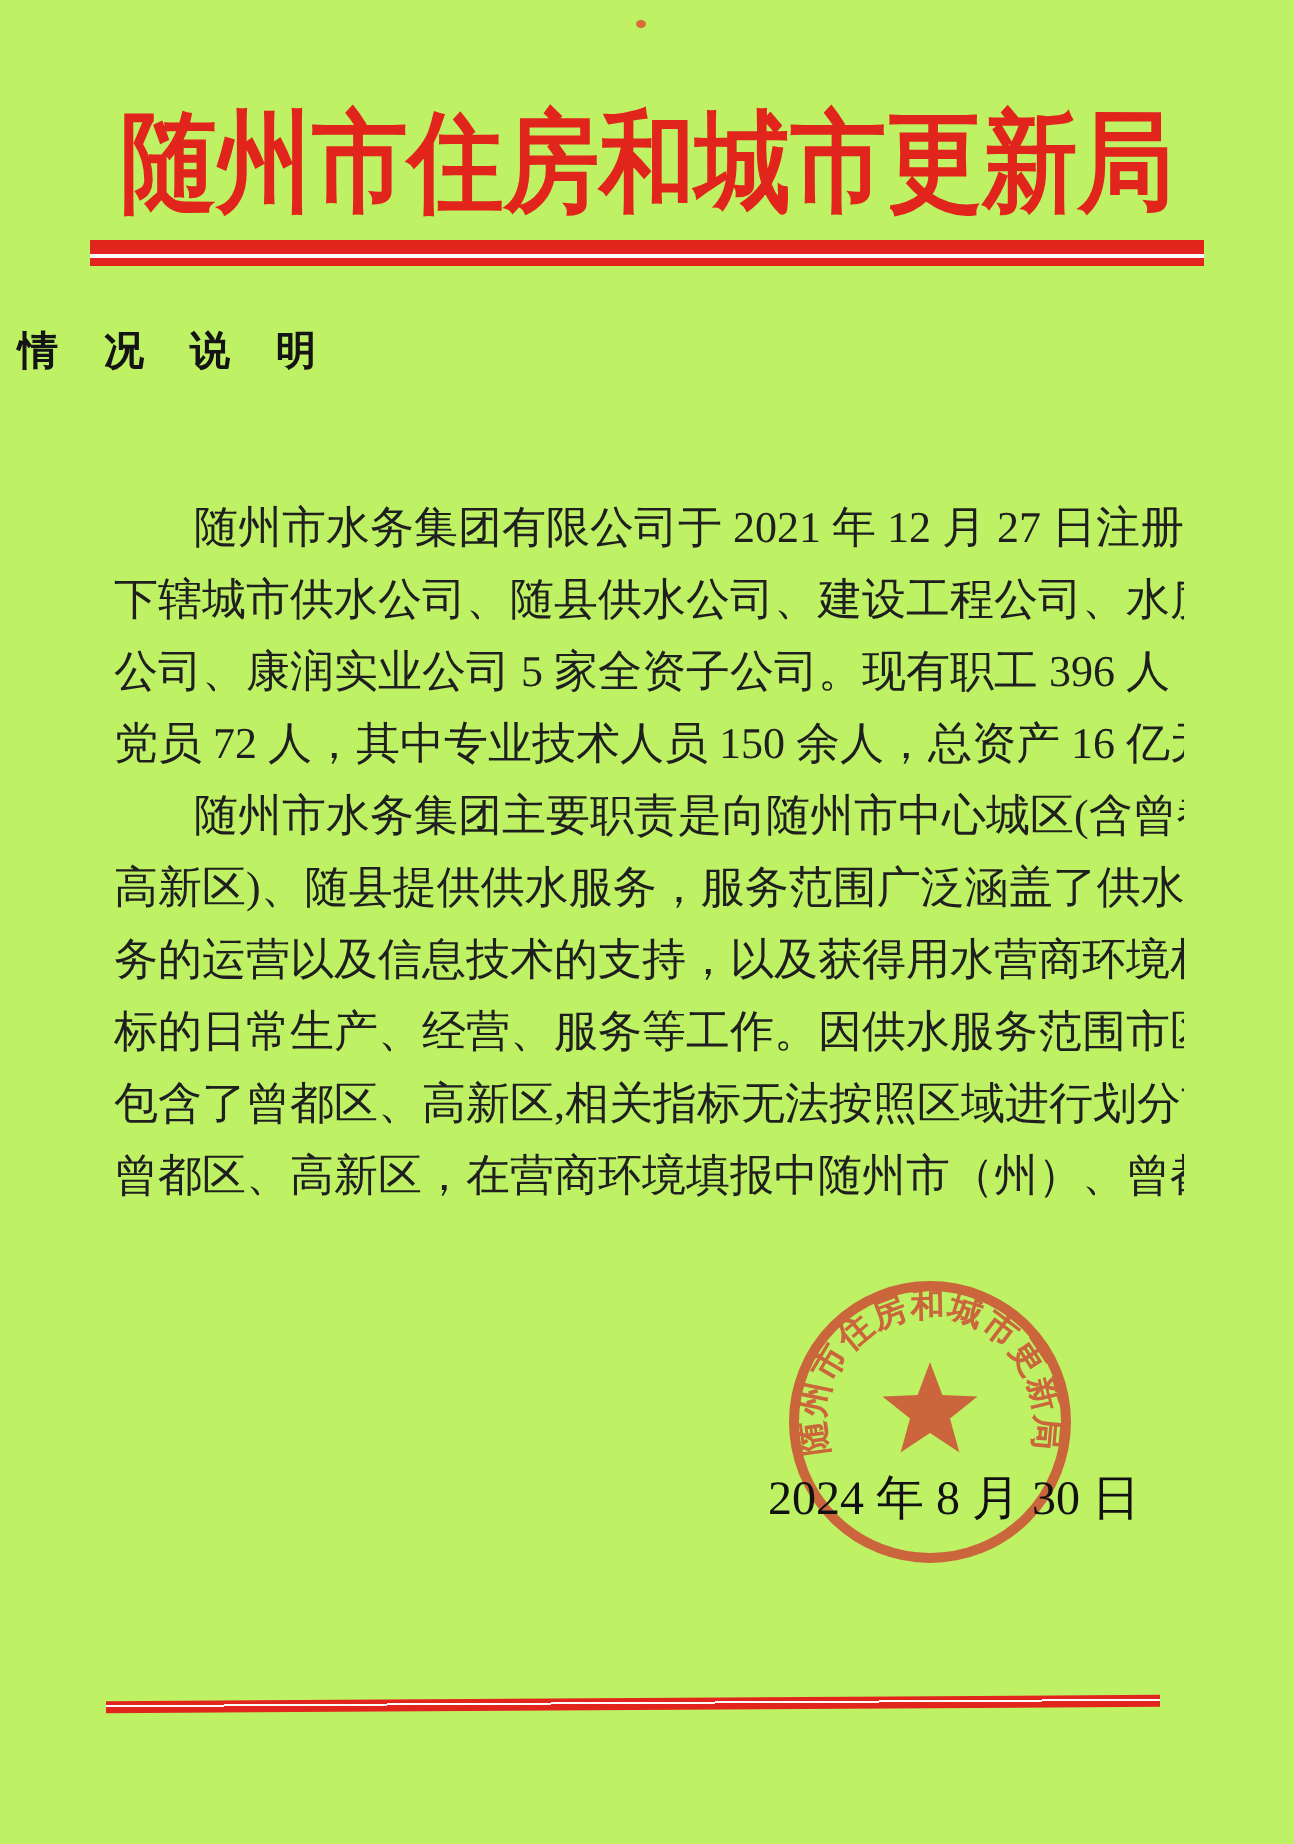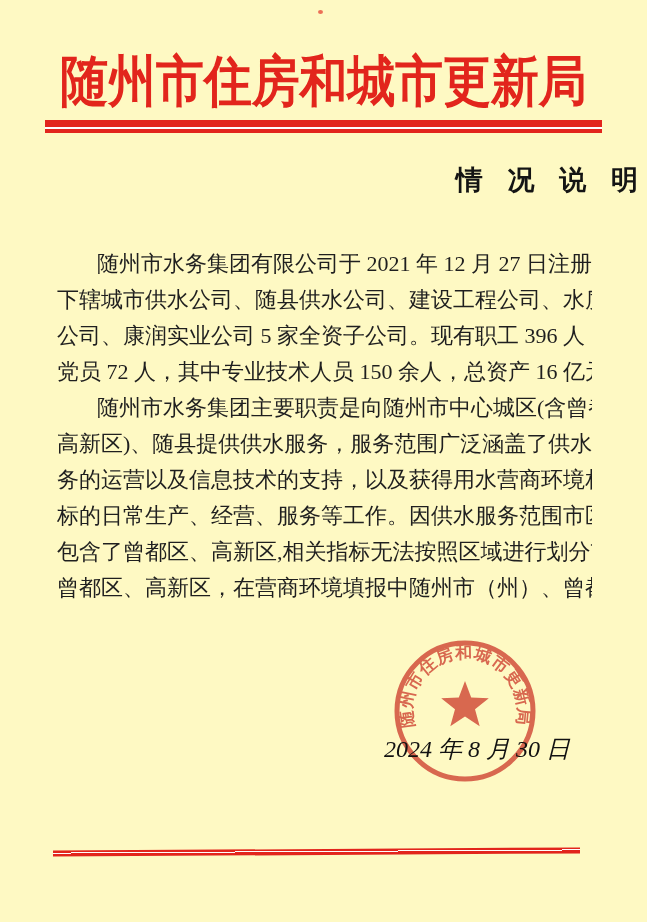--- a/index.html
+++ b/index.html
@@ -1,19 +1,19 @@
 <!DOCTYPE html>
 <html><head>
 <meta charset="utf-8">
 <style>
   html,body{margin:0;padding:0;background:#ffffff;}
   .page{
     position:relative;
     width:647px;height:922px;
-    background:#fef9c3;
+    background:#bef264;
     overflow:hidden;
     font-family:"Liberation Serif","DejaVu Serif",serif;
     color:#1f1f1f;
   }
   .ink-speck{
     position:absolute;left:318px;top:10px;width:5px;height:4px;
     background:#e2251c;border-radius:50%;opacity:.65;
   }
   .header-title{
     position:absolute;top:52px;left:0;width:100%;
@@ -24,22 +24,22 @@
     transform-origin:center;
     white-space:nowrap;
     letter-spacing:0px;
   }
   .header-rule{
     position:absolute;left:45px;top:120px;width:557px;height:13px;
     background:linear-gradient(to bottom,#e2251c 0px,#e2251c 7px,#fdfdfd 7px,#fdfdfd 9px,#e2251c 9px,#e2251c 13px);
   }
   .doc-title{
     position:absolute;top:162px;left:0;width:100%;
-    text-align:right;
-    font-size:27px;font-weight:bold;
+    text-align:left;
+    font-size:20px;font-weight:bold;
     letter-spacing:9px;text-indent:9px;
     color:#141414;
     white-space:nowrap;
   }
   .body-text{
     position:absolute;left:57px;top:246px;width:535px;
   }
   .line{
     height:36px;line-height:36px;
     font-size:22px;
@@ -53,21 +53,20 @@
   .line.last{text-align-last:left;}
   .seal{
     position:absolute;left:390px;top:636px;
     opacity:.8;
   }
   .date-line{
     position:absolute;left:384px;top:733px;
     font-size:24px;color:#111;
     white-space:nowrap;
     z-index:2;
-    font-style:italic;
   }
   .bottom-rule{
     position:absolute;left:53px;top:849px;width:527px;height:6px;
     background:linear-gradient(to bottom,#e2251c 0px,#e2251c 2px,#fdfdfd 2px,#fdfdfd 3px,#e2251c 3px,#e2251c 6px);
     transform:rotate(-0.35deg);
   }
 </style>
 </head>
 <body>
 

